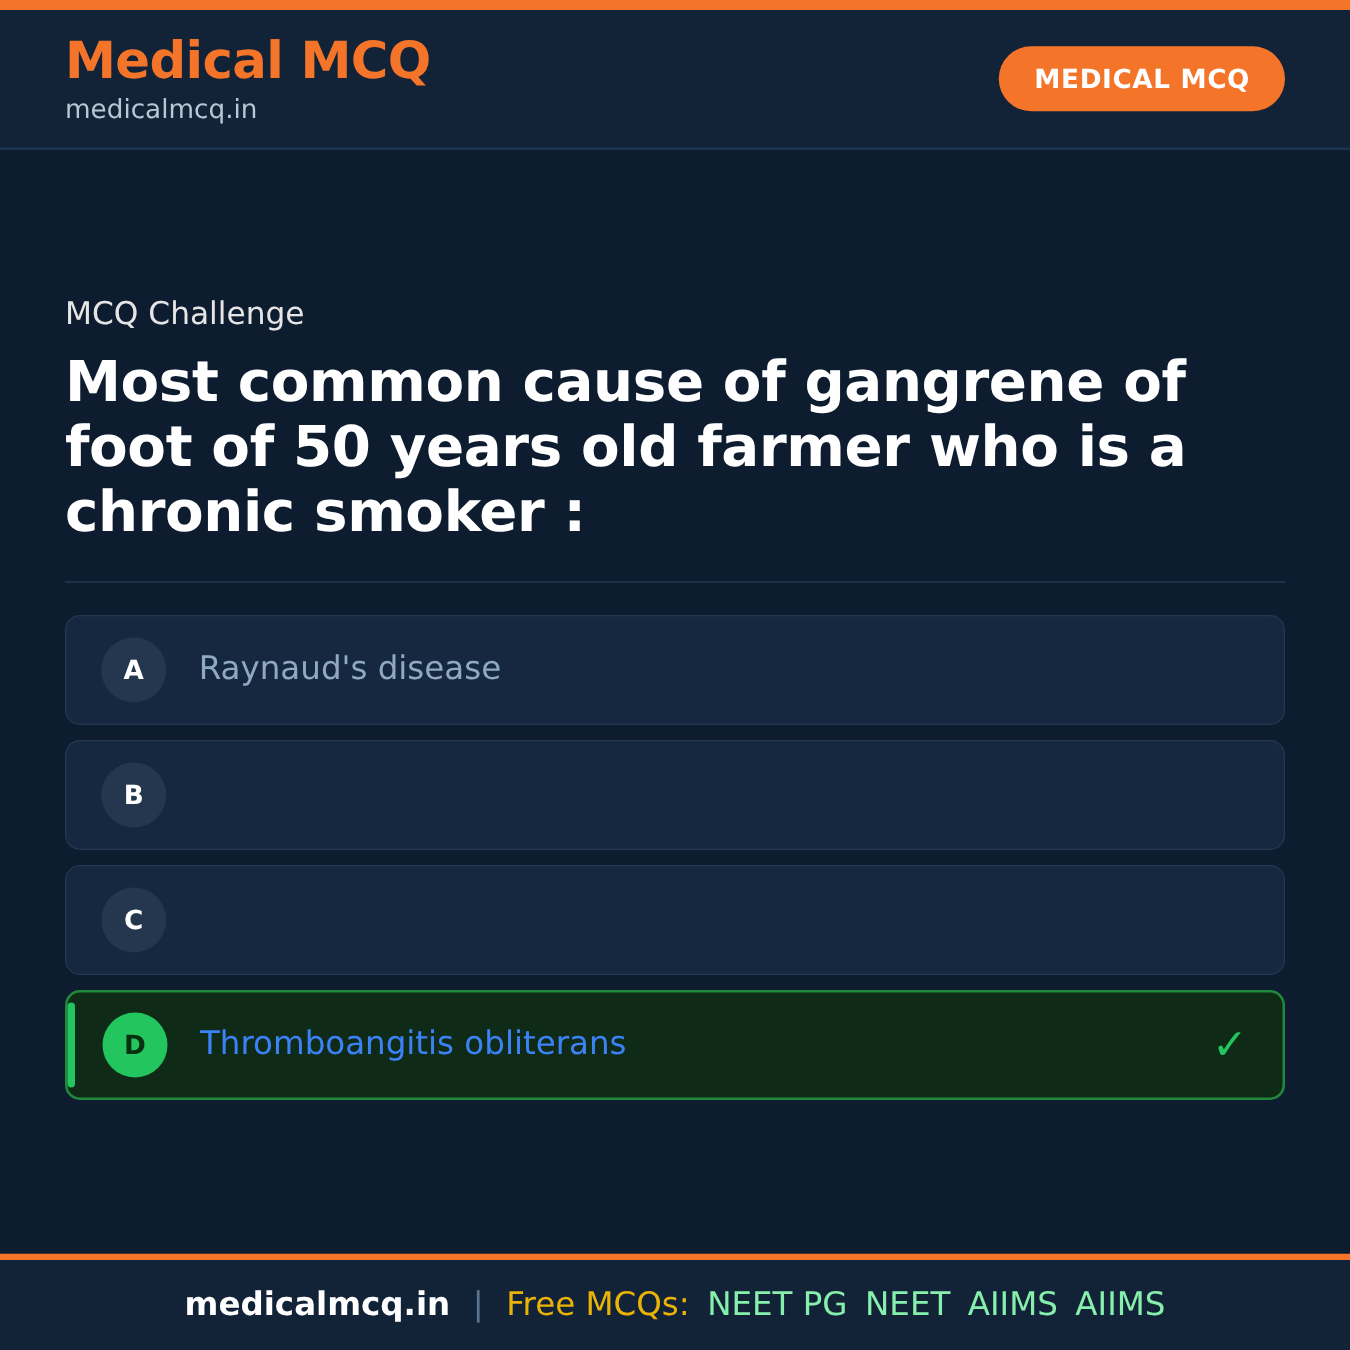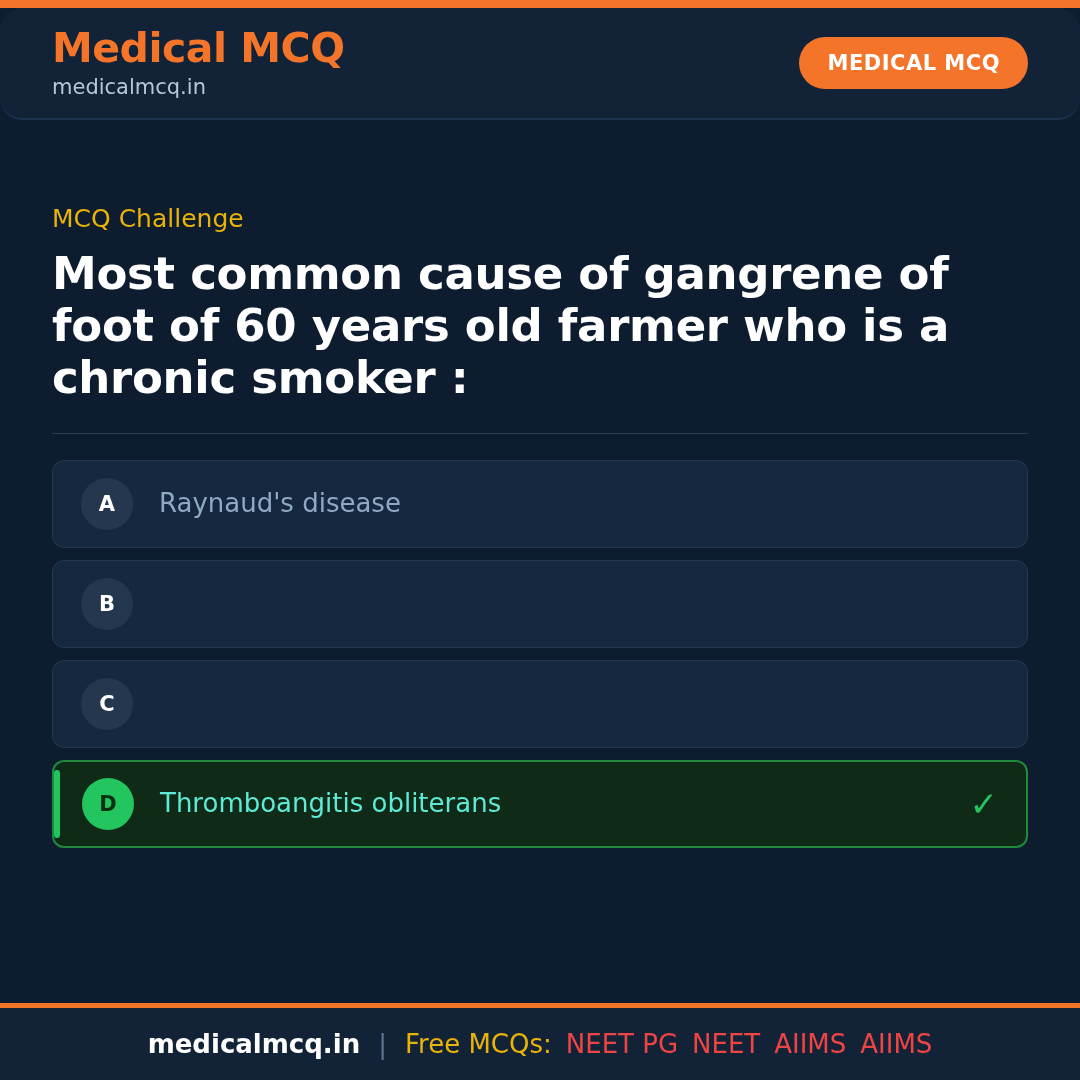--- a/index.html
+++ b/index.html
@@ -30,21 +30,20 @@
     position: relative;
     height: 112px;
     flex: 0 0 auto;
     background: #122338;
     border-bottom: 2px solid #1d3css;
     border-bottom: 2px solid #1d3350;
     display: flex;
     align-items: center;
     justify-content: space-between;
     padding: 0 52px;
-    border-radius: 22px;
   }
   .brand-block { display: flex; flex-direction: column; justify-content: center; }
   .brand-title {
     font-size: 41px;
     font-weight: bold;
     color: #f4742a;
     letter-spacing: -0.5px;
     line-height: 1.05;
   }
   .brand-sub {
@@ -63,23 +62,23 @@
     border-radius: 26px;
     white-space: nowrap;
   }
   
   .content {
     flex: 1 1 auto;
     position: relative;
     padding: 0 52px;
   }
   .eyebrow {
-    color: #eab308;
+    color: #e5e5e5;
     font-size: 25px;
-    margin-top: 84px;
+    margin-top: 116px;
     line-height: 1.2;
   }
   .question {
     color: #ffffff;
     font-size: 45px;
     font-weight: bold;
     line-height: 1.16;
     margin-top: 14px;
     letter-spacing: -0.3px;
   }
@@ -132,21 +131,21 @@
     background: #22c55e;
     color: #06300f;
   }
   .opt-text {
     margin-left: 26px;
     font-size: 26px;
     color: #8fa9c4;
     line-height: 1.2;
   }
   .option.correct .opt-text {
-    color: #5eead4;
+    color: #3b82f6;
   }
   .check {
     margin-left: auto;
     color: #22c55e;
     font-size: 34px;
     line-height: 1;
   }
   
   .footer-accent {
     height: 5px;
@@ -160,40 +159,40 @@
     display: flex;
     align-items: center;
     justify-content: center;
     gap: 0;
     font-size: 26px;
     color: #c6d4e2;
   }
   .footer .site { color: #ffffff; font-weight: bold; }
   .footer .sep { color: #5c7characters; color: #5c7490; padding: 0 18px; }
   .footer .label { color: #eab308; }
-  .footer .exam { color: #ef4444; padding-left: 14px; }
+  .footer .exam { color: #86efac; padding-left: 14px; }
 </style>
 </head>
 <body>
 
 <div class="page">
 
   <div class="top-accent"></div>
 
   <div class="header">
     <div class="brand-block">
       <div class="brand-title">Medical MCQ</div>
       <div class="brand-sub">medicalmcq.in</div>
     </div>
     <div class="badge">MEDICAL MCQ</div>
   </div>
 
   <div class="content">
     <div class="eyebrow">MCQ Challenge</div>
-    <div class="question">Most common cause of gangrene of foot of 60 years old farmer who is a chronic smoker :</div>
+    <div class="question">Most common cause of gangrene of foot of 50 years old farmer who is a chronic smoker :</div>
     <div class="divider"></div>
 
     <div class="options">
 
       <div class="option">
         <div class="opt-letter">A</div>
         <div class="opt-text">Raynaud's disease</div>
       </div>
 
       <div class="option">

